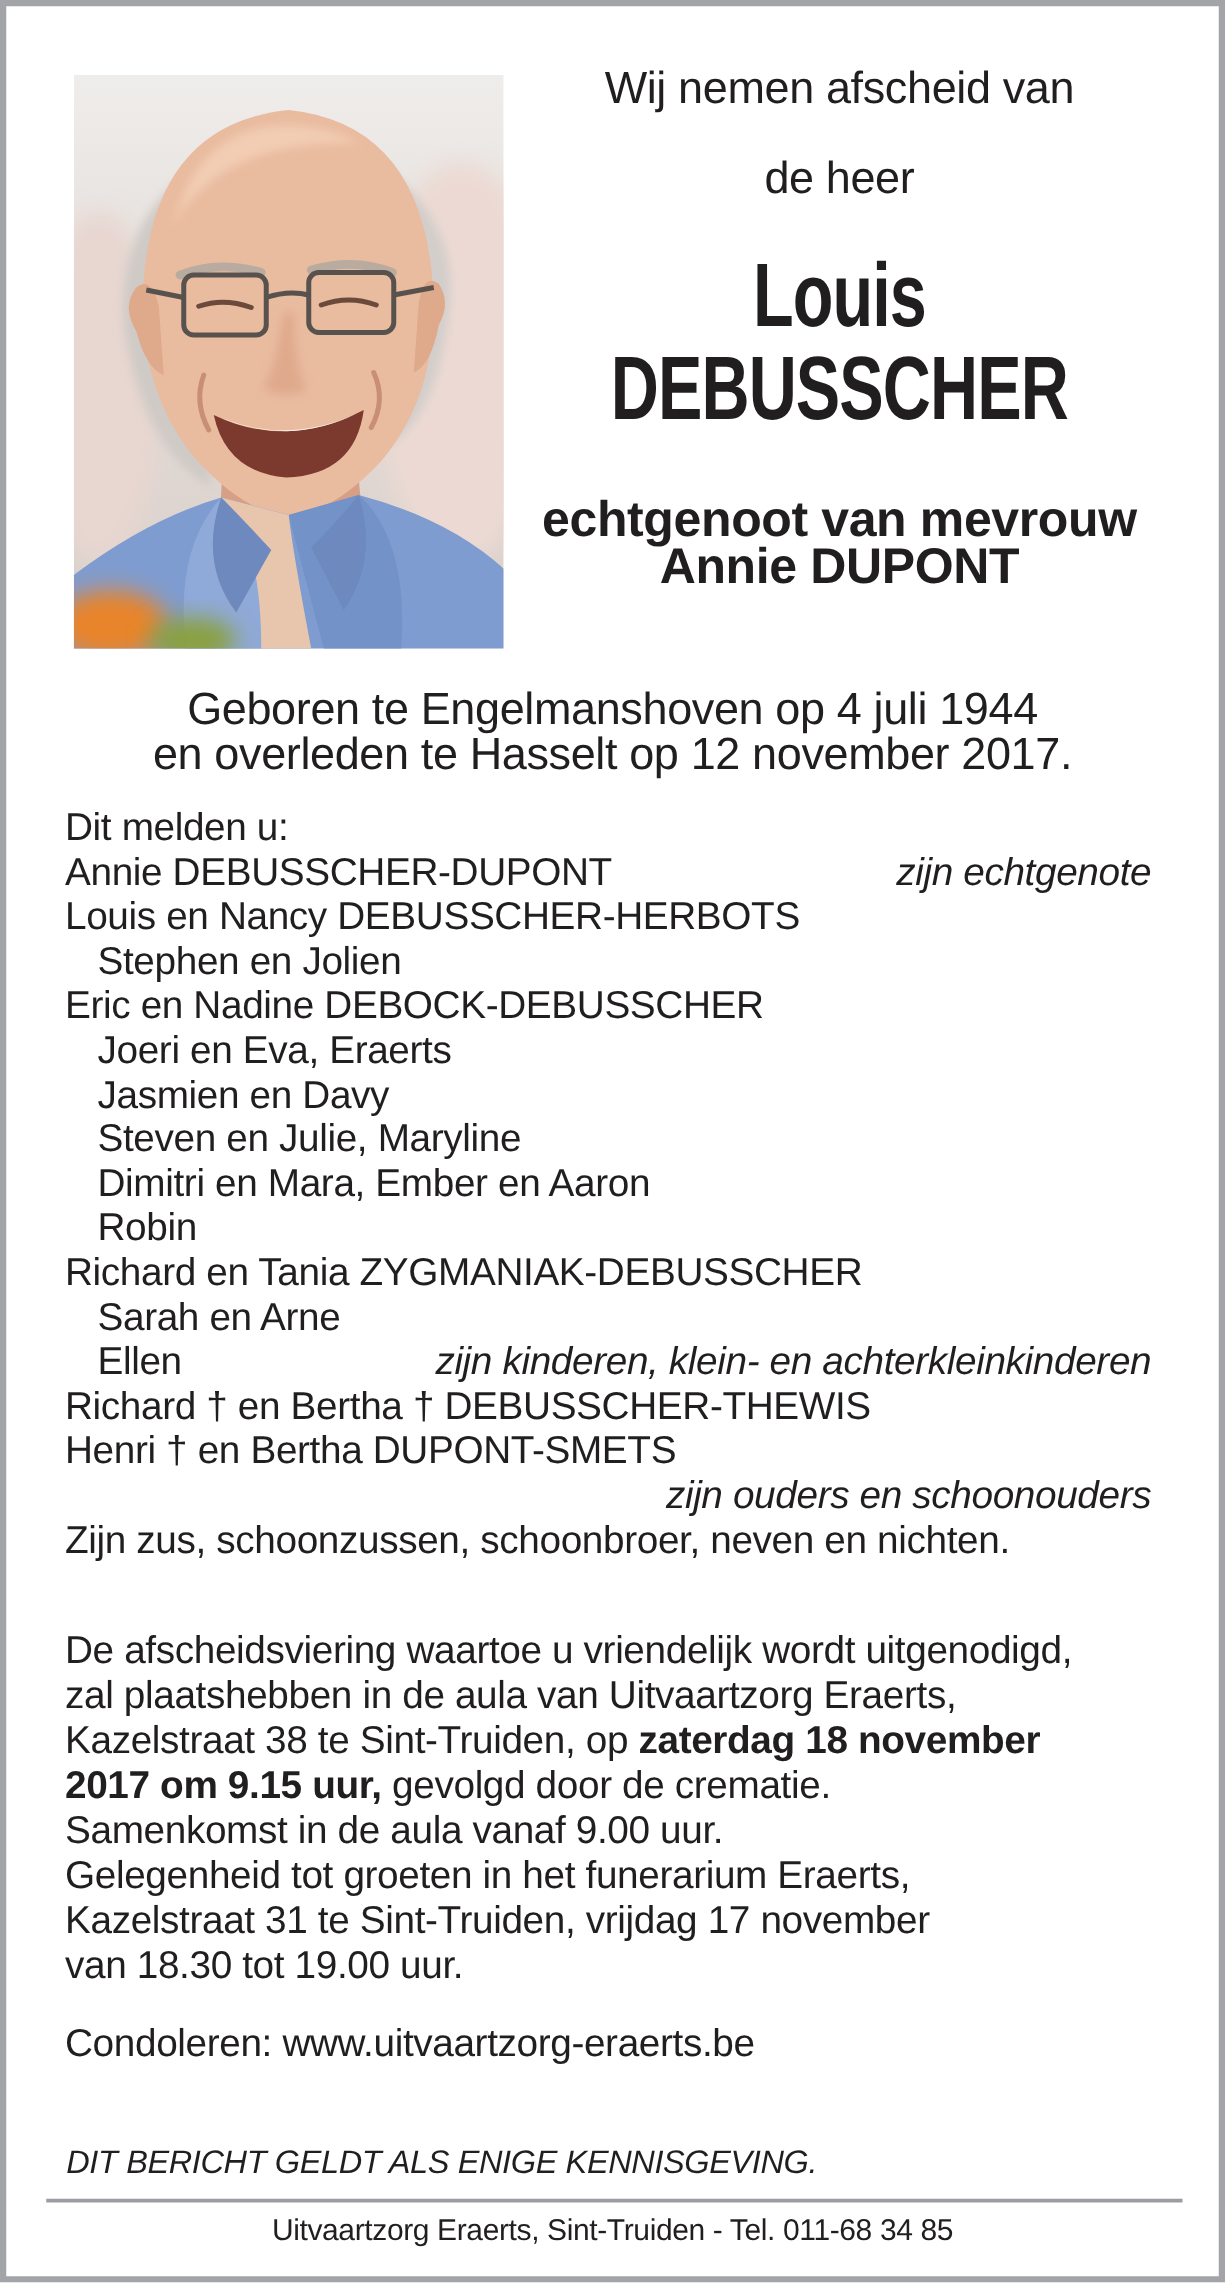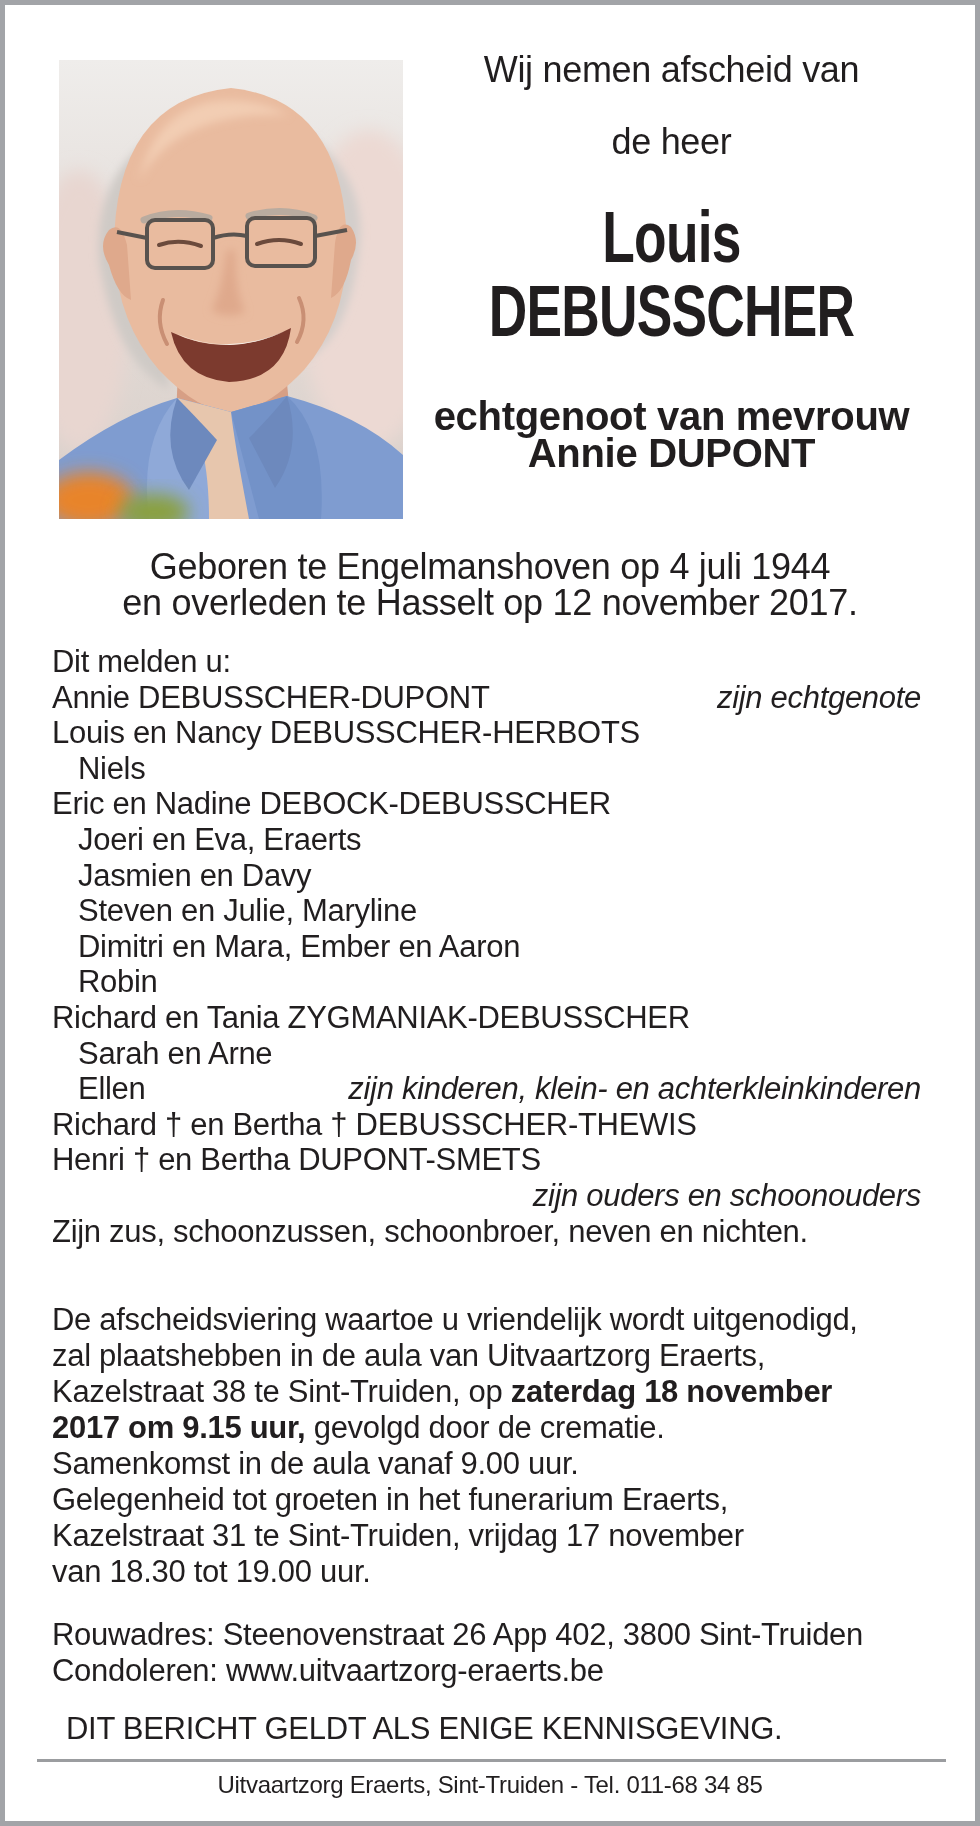--- a/index.html
+++ b/index.html
@@ -47,22 +47,22 @@
     left:47px;top:1297px;width:880px;
     font-size:31px;line-height:36px;
   }
   .cer-line{white-space:nowrap;}
   .cer-bold{font-weight:bold;}
   .contact{
     left:47px;top:1612px;width:880px;
     font-size:31px;line-height:36px;
   }
   .notice{
-    left:61px;top:1706px;width:880px;
-    font-size:31px;line-height:36px;
+    left:48px;top:1706px;width:880px;
+    font-size:26px;line-height:36px;font-style:italic;
   }
   .divider{
     left:32px;top:1754px;width:909px;height:3px;
     background:#9b9da0;
   }
   .footer{
     left:0;top:1765px;width:970px;text-align:center;
     font-size:24px;line-height:30px;
   }
 </style>
@@ -156,21 +156,21 @@
         <span class="fam-text">Dit melden u:</span>
       </div>
       <div class="fam-line">
         <span class="fam-text">Annie DEBUSSCHER-DUPONT</span>
         <span class="fam-note">zijn echtgenote</span>
       </div>
       <div class="fam-line">
         <span class="fam-text">Louis en Nancy DEBUSSCHER-HERBOTS</span>
       </div>
       <div class="fam-line">
-        <span class="fam-text ind">Niels</span>
+        <span class="fam-text ind">Stephen en Jolien</span>
       </div>
       <div class="fam-line">
         <span class="fam-text">Eric en Nadine DEBOCK-DEBUSSCHER</span>
       </div>
       <div class="fam-line">
         <span class="fam-text ind">Joeri en Eva, Eraerts</span>
       </div>
       <div class="fam-line">
         <span class="fam-text ind">Jasmien en Davy</span>
       </div>
@@ -213,21 +213,20 @@
       <div class="cer-line"><span class="">zal plaatshebben in de aula van Uitvaartzorg Eraerts,</span></div>
       <div class="cer-line"><span class="">Kazelstraat 38 te Sint-Truiden, op </span><span class="cer-bold">zaterdag 18 november</span></div>
       <div class="cer-line"><span class="cer-bold">2017 om 9.15 uur,</span><span class=""> gevolgd door de crematie.</span></div>
       <div class="cer-line"><span class="">Samenkomst in de aula vanaf 9.00 uur.</span></div>
       <div class="cer-line"><span class="">Gelegenheid tot groeten in het funerarium Eraerts,</span></div>
       <div class="cer-line"><span class="">Kazelstraat 31 te Sint-Truiden, vrijdag 17 november</span></div>
       <div class="cer-line"><span class="">van 18.30 tot 19.00 uur.</span></div>
     </div>
 
   <div class="abs contact">
-    <div>Rouwadres: Steenovenstraat 26 App 402, 3800 Sint-Truiden</div>
     <div>Condoleren: www.uitvaartzorg-eraerts.be</div>
   </div>
 
   <div class="abs notice">DIT BERICHT GELDT ALS ENIGE KENNISGEVING.</div>
 
   <div class="abs divider"></div>
   <div class="abs footer">Uitvaartzorg Eraerts, Sint-Truiden - Tel. 011-68 34 85</div>
 
 </div>
 

